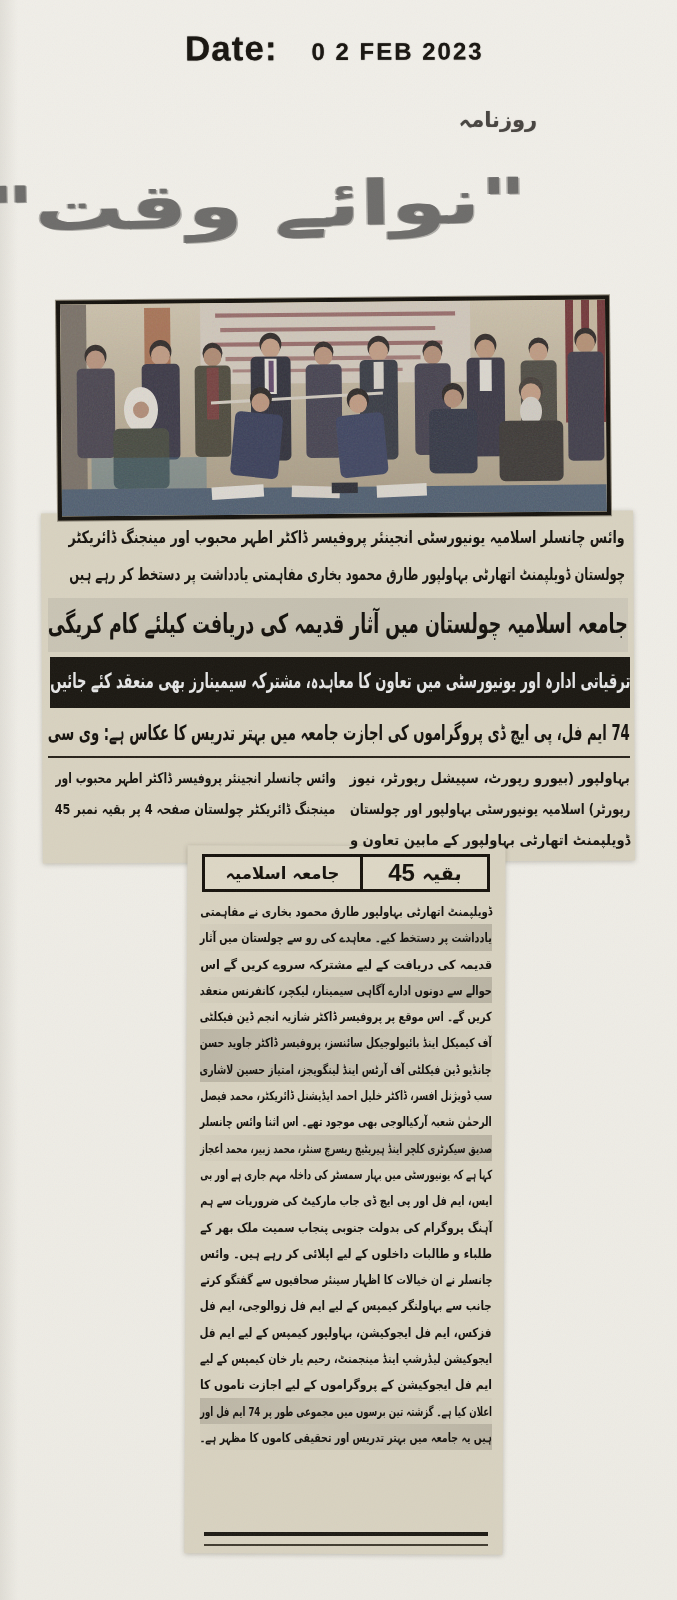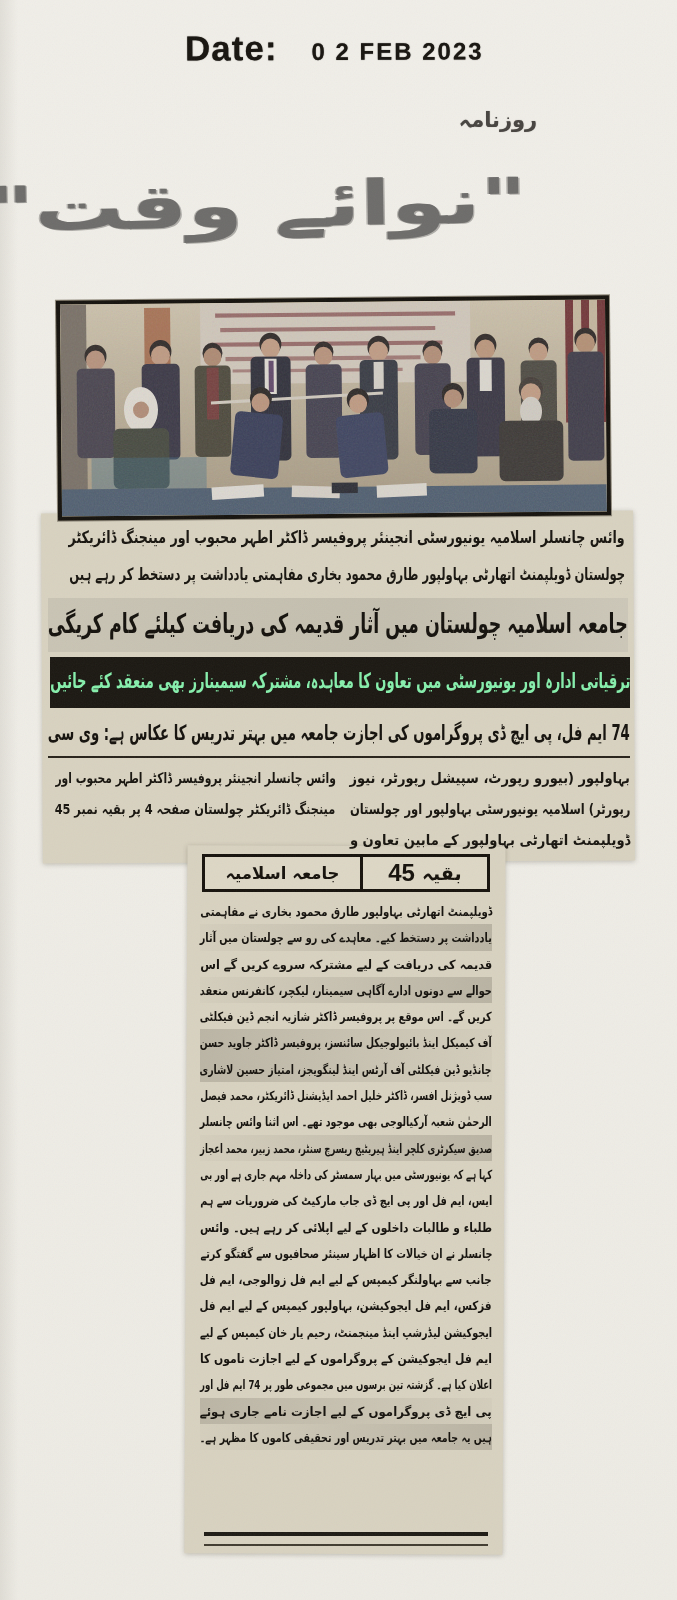--- a/index.html
+++ b/index.html
@@ -43,21 +43,21 @@
   
   .caption{left:69px;top:519px;width:556px;color:#18150f;}
   .caption .row{height:37px;line-height:37px;direction:rtl;}
   .caption .row .fitx{font-size:17px;}
 
   
   .band{color:#14110c;text-align:right;direction:rtl;overflow:visible;}
   .h1band{left:48px;top:598px;width:580px;height:54px;line-height:52px;
           background:linear-gradient(90deg,#c9c4b4,#c3beae 60%,#ccc7b8);}
   .h1band .fitx{font-size:27px;}
-  .h2band{left:50px;top:657px;width:580px;height:51px;line-height:49px;background:#1b1812;color:#86efac;}
+  .h2band{left:50px;top:657px;width:580px;height:51px;line-height:49px;background:#1b1812;color:#e5e5e5;}
   .h2band .fitx{font-size:21px;}
   .h3band{left:48px;top:712px;width:582px;height:44px;line-height:42px;border-bottom:2px solid #27221a;}
   .h3band .fitx{font-size:21px;}
 
   
   .dateline{left:55px;top:762px;width:575px;display:flex;direction:rtl;gap:14px;color:#17140e;}
   .dl-col{flex:1;min-width:0;}
   .dl-col .row{height:31px;line-height:31px;direction:rtl;}
   .dl-col .row .fitx{font-size:14.5px;}
 
@@ -246,28 +246,28 @@
     <div class="row"><span class="fitx" style="transform: scaleX(0.908994);">قدیمہ کی دریافت کے لیے مشترکہ سروے کریں گے اس</span></div>
     <div class="row"><span class="fitx" style="transform: scaleX(0.78114);">حوالے سے دونوں ادارے آگاہی سیمینار، لیکچر، کانفرنس منعقد</span></div>
     <div class="row"><span class="fitx" style="transform: scaleX(0.777306);">کریں گے۔ اس موقع پر پروفیسر ڈاکٹر شازیہ انجم ڈین فیکلٹی</span></div>
     <div class="row"><span class="fitx" style="transform: scaleX(0.741676);">آف کیمیکل اینڈ بائیولوجیکل سائنسز، پروفیسر ڈاکٹر جاوید حسن</span></div>
     <div class="row"><span class="fitx" style="transform: scaleX(0.749559);">چانڈیو ڈین فیکلٹی آف آرٹس اینڈ لینگویجز، امتیاز حسین لاشاری</span></div>
     <div class="row"><span class="fitx" style="transform: scaleX(0.722381);">سب ڈویژنل افسر، ڈاکٹر خلیل احمد ایڈیشنل ڈائریکٹر، محمد فیصل</span></div>
     <div class="row"><span class="fitx" style="transform: scaleX(0.749078);">الرحمٰن شعبہ آرکیالوجی بھی موجود تھے۔ اس اثنا وائس چانسلر</span></div>
     <div class="row"><span class="fitx" style="transform: scaleX(0.67269);">صدیق سیکرٹری کلچر اینڈ ہیریٹیج ریسرچ سنٹر، محمد زبیر، محمد اعجاز</span></div>
     <div class="row"><span class="fitx" style="transform: scaleX(0.683366);">کہا ہے کہ یونیورسٹی میں بہار سمسٹر کی داخلہ مہم جاری ہے اور بی</span></div>
     <div class="row"><span class="fitx" style="transform: scaleX(0.771944);">ایس، ایم فل اور پی ایچ ڈی جاب مارکیٹ کی ضروریات سے ہم</span></div>
+    <div class="row"><span class="fitx" style="transform: scaleX(0.83369);">آہنگ پروگرام کی بدولت جنوبی پنجاب سمیت ملک بھر کے</span></div>
     <div class="row"><span class="fitx" style="transform: scaleX(0.856266);">طلباء و طالبات داخلوں کے لیے اپلائی کر رہے ہیں۔ وائس</span></div>
     <div class="row"><span class="fitx" style="transform: scaleX(0.771466);">چانسلر نے ان خیالات کا اظہار سینئر صحافیوں سے گفتگو کرتے</span></div>
     <div class="row"><span class="fitx" style="transform: scaleX(0.825405);">جانب سے بہاولنگر کیمپس کے لیے ایم فل زوالوجی، ایم فل</span></div>
     <div class="row"><span class="fitx" style="transform: scaleX(0.828295);">فزکس، ایم فل ایجوکیشن، بہاولپور کیمپس کے لیے ایم فل</span></div>
     <div class="row"><span class="fitx" style="transform: scaleX(0.772295);">ایجوکیشن لیڈرشپ اینڈ مینجمنٹ، رحیم یار خان کیمپس کے لیے</span></div>
     <div class="row"><span class="fitx" style="transform: scaleX(0.86667);">ایم فل ایجوکیشن کے پروگراموں کے لیے اجازت ناموں کا</span></div>
     <div class="row"><span class="fitx" style="transform: scaleX(0.687084);">اعلان کیا ہے۔ گزشتہ تین برسوں میں مجموعی طور پر 74 ایم فل اور</span></div>
-    <div class="row"><span class="fitx" style="transform: scaleX(0.939568);">پی ایچ ڈی پروگراموں کے لیے اجازت نامے جاری ہوئے</span></div>
     <div class="row"><span class="fitx" style="transform: scaleX(0.757059);">ہیں یہ جامعہ میں بہتر تدریس اور تحقیقی کاموں کا مظہر ہے۔</span></div>
   </div>
 
 <div class="abs endrule"></div>
 
 <svg class="abs noise">
   <defs>
       <filter id="pgrain">
         <feTurbulence type="fractalNoise" baseFrequency="0.9" numOctaves="2"></feTurbulence>
       </filter>

